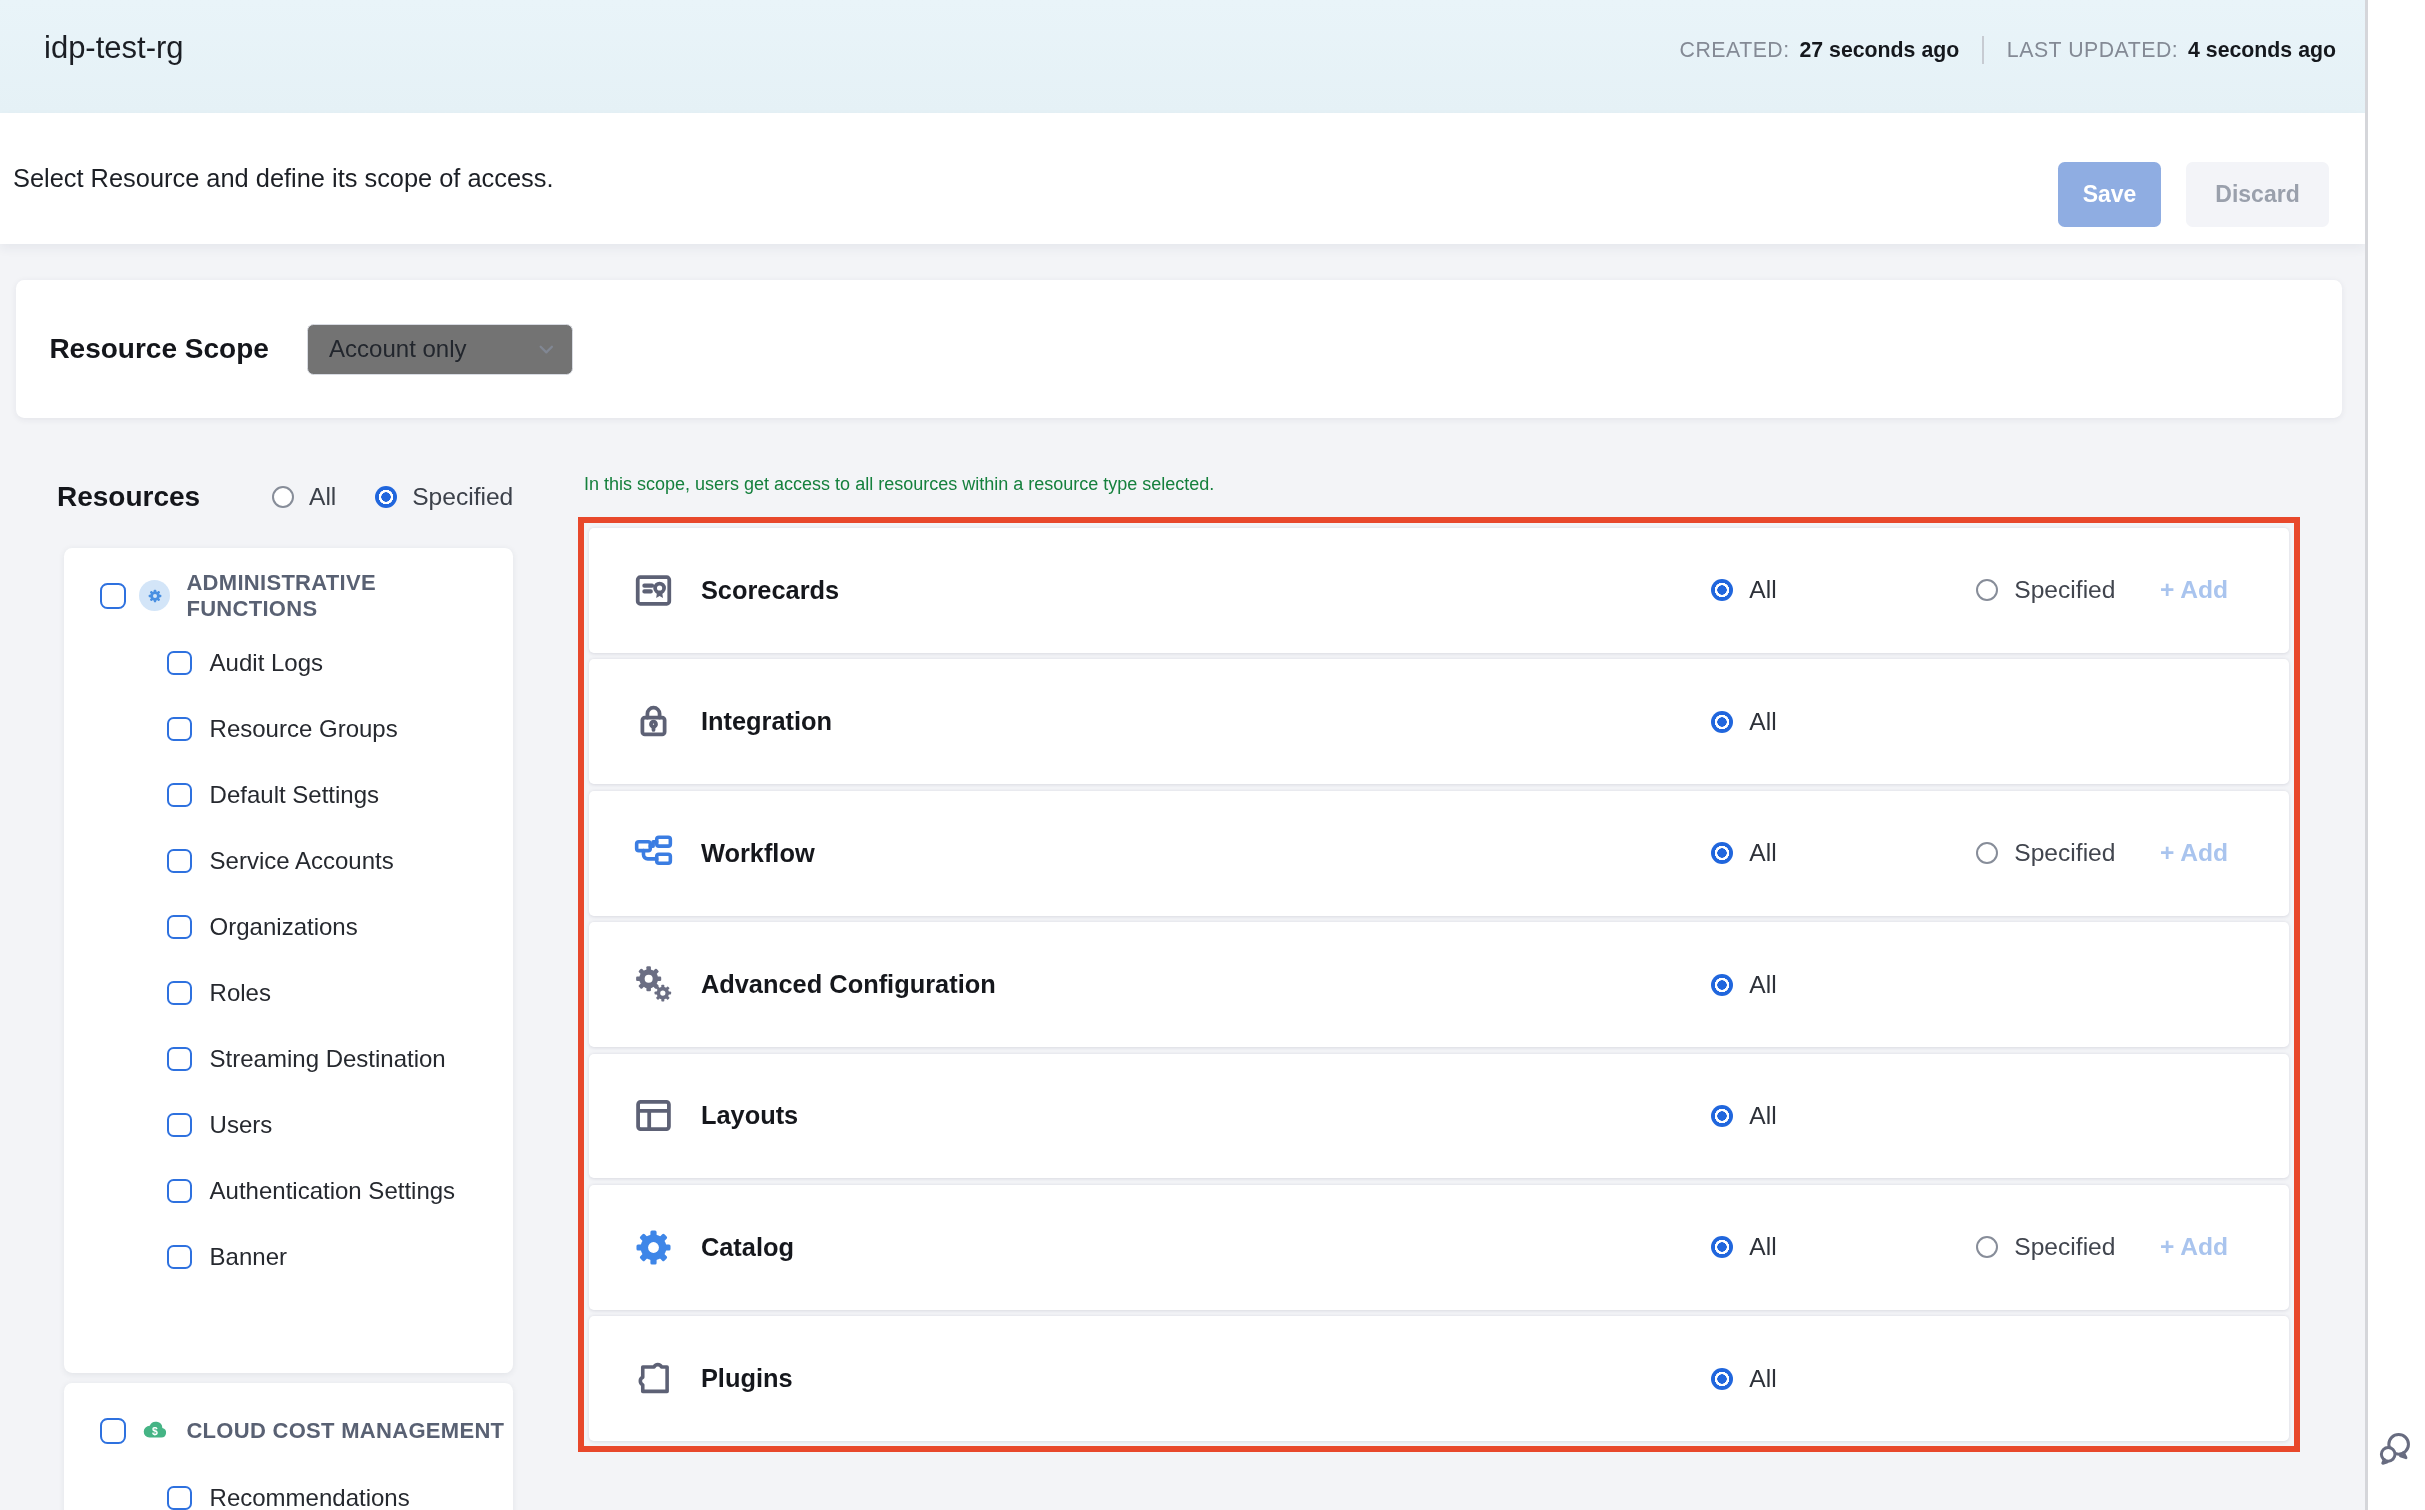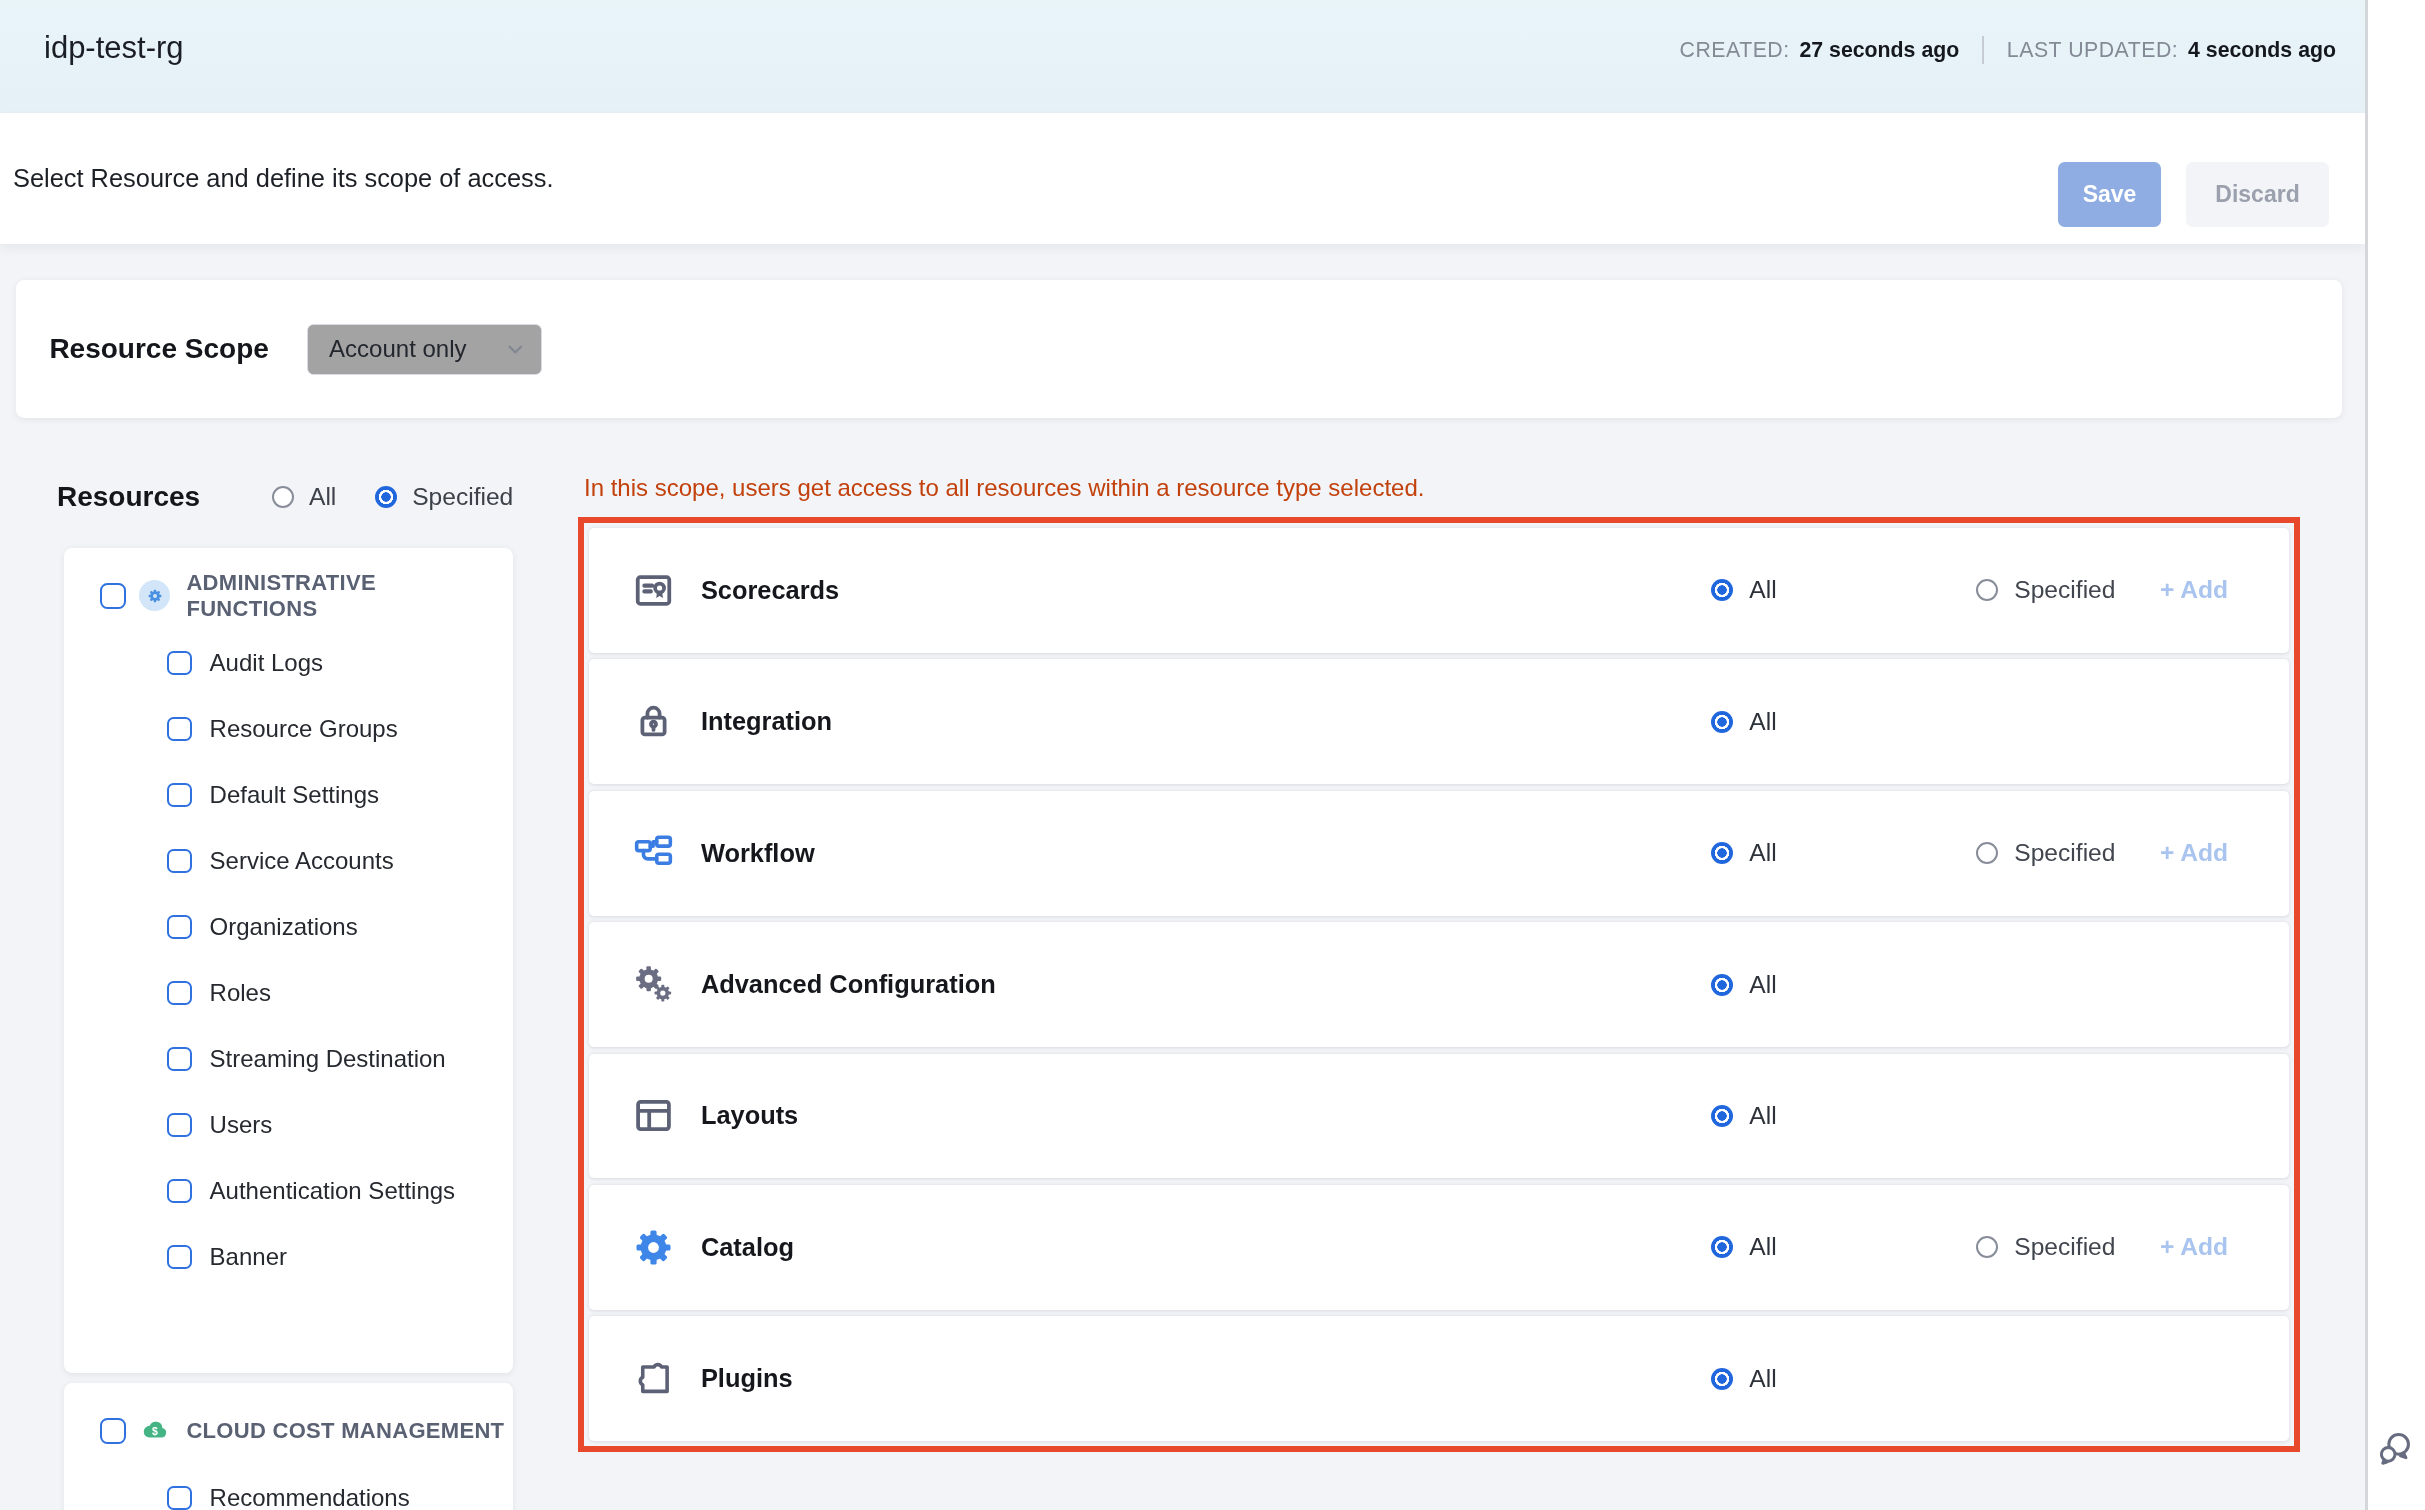--- a/index.html
+++ b/index.html
@@ -23,22 +23,22 @@
     font-size:25.4px;font-weight:500;color:#1c1f25;}
   .btn{position:absolute;top:49px;height:65px;border:none;border-radius:6.6px;
     font-family:"Liberation Sans",sans-serif;font-size:23px;font-weight:700;cursor:pointer;}
   .btn.save{left:2058px;width:103px;background:#8fade2;color:#fff;}
   .btn.discard{left:2186px;width:143px;background:#f3f4f8;color:#9aa0ac;}
 
   
   .scope-card{position:absolute;left:16.4px;top:280px;width:2326px;height:138px;background:#fff;
     border-radius:8.2px;box-shadow:0 1.6px 6.6px rgba(40,45,70,.07);display:flex;align-items:center;}
   .scope-label{margin-left:33px;font-size:28px;font-weight:700;color:#14161b;}
-  .select{margin-left:38px;width:235px;height:51px;border:1.6px solid #d8dbe2;border-radius:6.6px;
-    background:#a3a3a3;display:flex;align-items:center;box-sizing:border-box;cursor:pointer;}
+  .select{margin-left:38px;width:266px;height:51px;border:1.6px solid #d8dbe2;border-radius:6.6px;
+    background:#737373;display:flex;align-items:center;box-sizing:border-box;cursor:pointer;}
   .select .sel-text{margin-left:21.3px;font-size:24px;color:#22262d;flex:1;}
   .select .chev{width:24.6px;height:24.6px;margin-right:13px;}
 
   
   .res-header{position:absolute;left:57px;top:477px;width:492px;height:39px;display:flex;align-items:center;}
   .res-title{font-size:28px;font-weight:700;color:#14161b;margin-right:72px;}
   .radio-opt{display:flex;align-items:center;cursor:pointer;margin-right:39px;}
   .radio{width:22px;height:22px;border-radius:50%;box-sizing:border-box;flex:0 0 auto;}
   .radio.un{border:2.5px solid #878d99;background:#fff;}
   .radio.sel{background:radial-gradient(circle,#2066dd 0 4.5px,#ffffff 4.9px 7px,#2066dd 7.4px 11.5px);}
@@ -56,21 +56,21 @@
   .cb-sm{width:24.6px;height:24.6px;border-radius:6.6px;}
   .g-icon{width:31px;height:31px;border-radius:50%;background:#d3e5f8;margin-left:13px;
     display:flex;align-items:center;justify-content:center;flex:0 0 auto;}
   .g-icon svg{width:18px;height:18px;}
   .g-icon.no-bg{background:transparent;}
   .g-icon.no-bg svg{width:28px;height:28px;}
   .g-label{margin-left:16.4px;font-size:22px;font-weight:600;color:#596173;letter-spacing:0.3px;}
   .c-label{margin-left:18px;font-size:24px;color:#26292f;}
 
   
-  .main-desc{position:absolute;left:584px;top:474px;font-size:24px;color:#c2410c;}
+  .main-desc{position:absolute;left:584px;top:474px;font-size:18px;color:#15803d;}
   .red-box{position:absolute;left:578px;top:517px;width:1722px;height:935px;box-sizing:border-box;
     border:6.6px solid #e8482b;padding:4.9px;display:flex;flex-direction:column;gap:6.6px;}
   .res-row{flex:1;background:#fff;border-radius:4.9px;box-shadow:0 0.8px 3.3px rgba(40,45,70,.12);
     position:relative;display:flex;align-items:center;padding-left:43px;}
   .res-icon{width:43px;height:43px;margin-right:26px;flex:0 0 auto;}
   .res-icon svg{width:43px;height:43px;}
   .res-label{font-size:25.4px;font-weight:600;color:#15171c;}
   .ctl{position:absolute;display:flex;align-items:center;}
   .ctl .rlabel{margin-left:16.4px;font-size:24.6px;color:#2d3139;}
   .ctl-all{left:1122px;}

